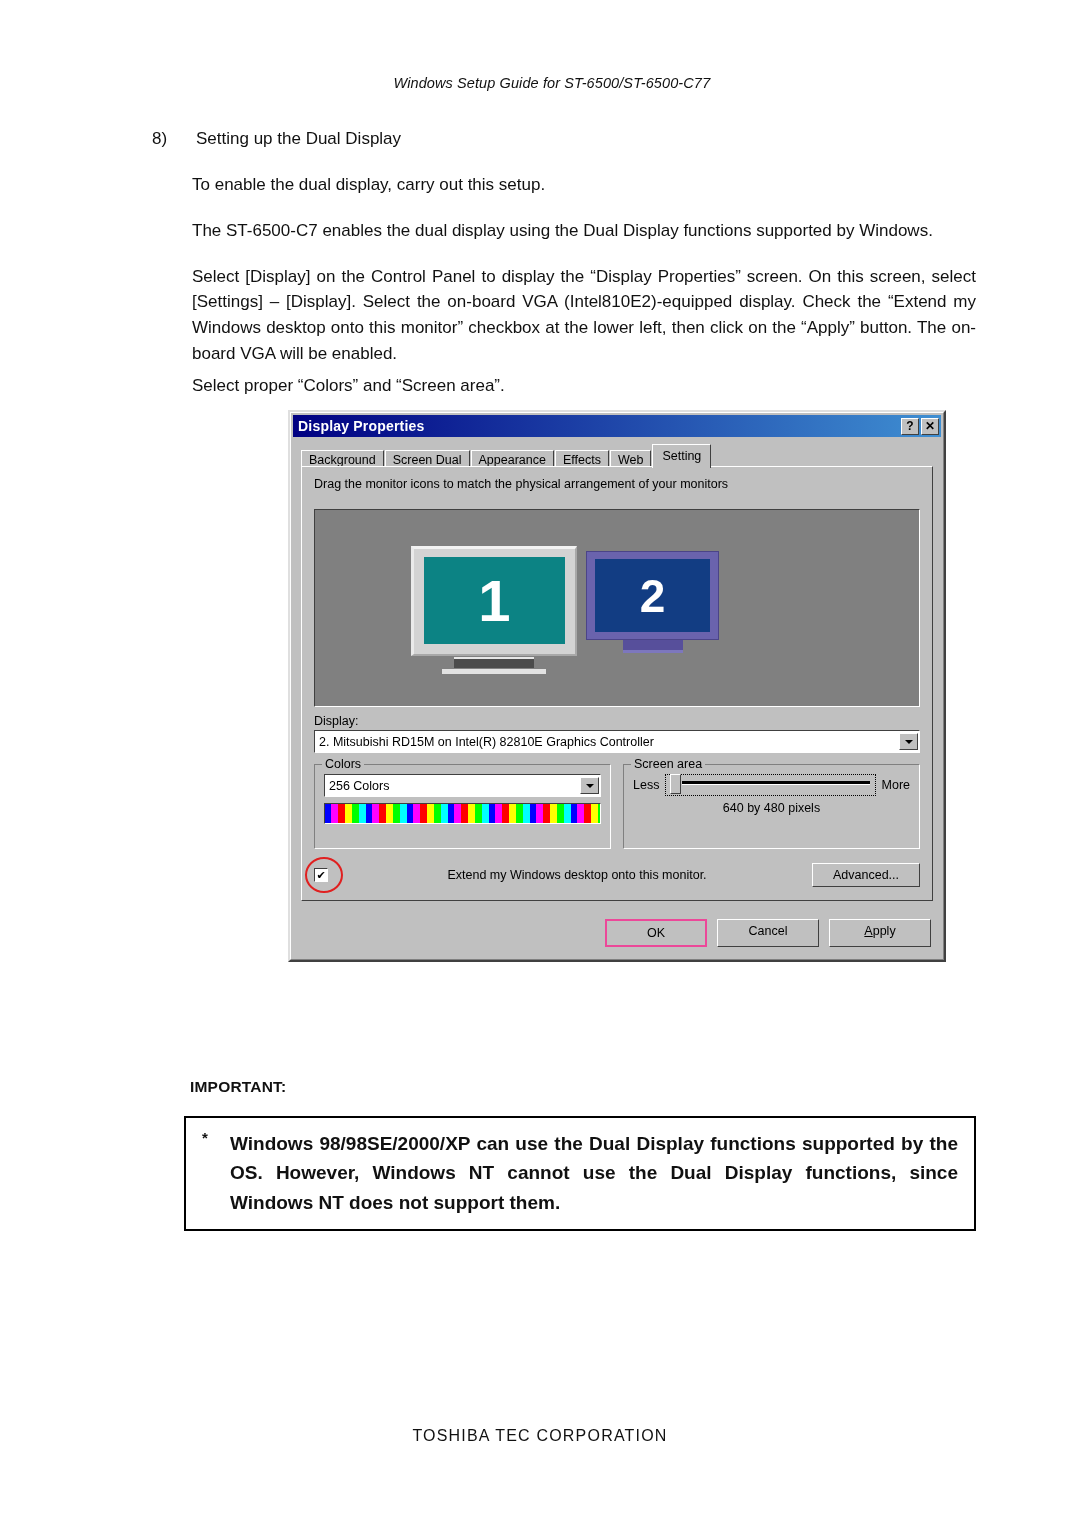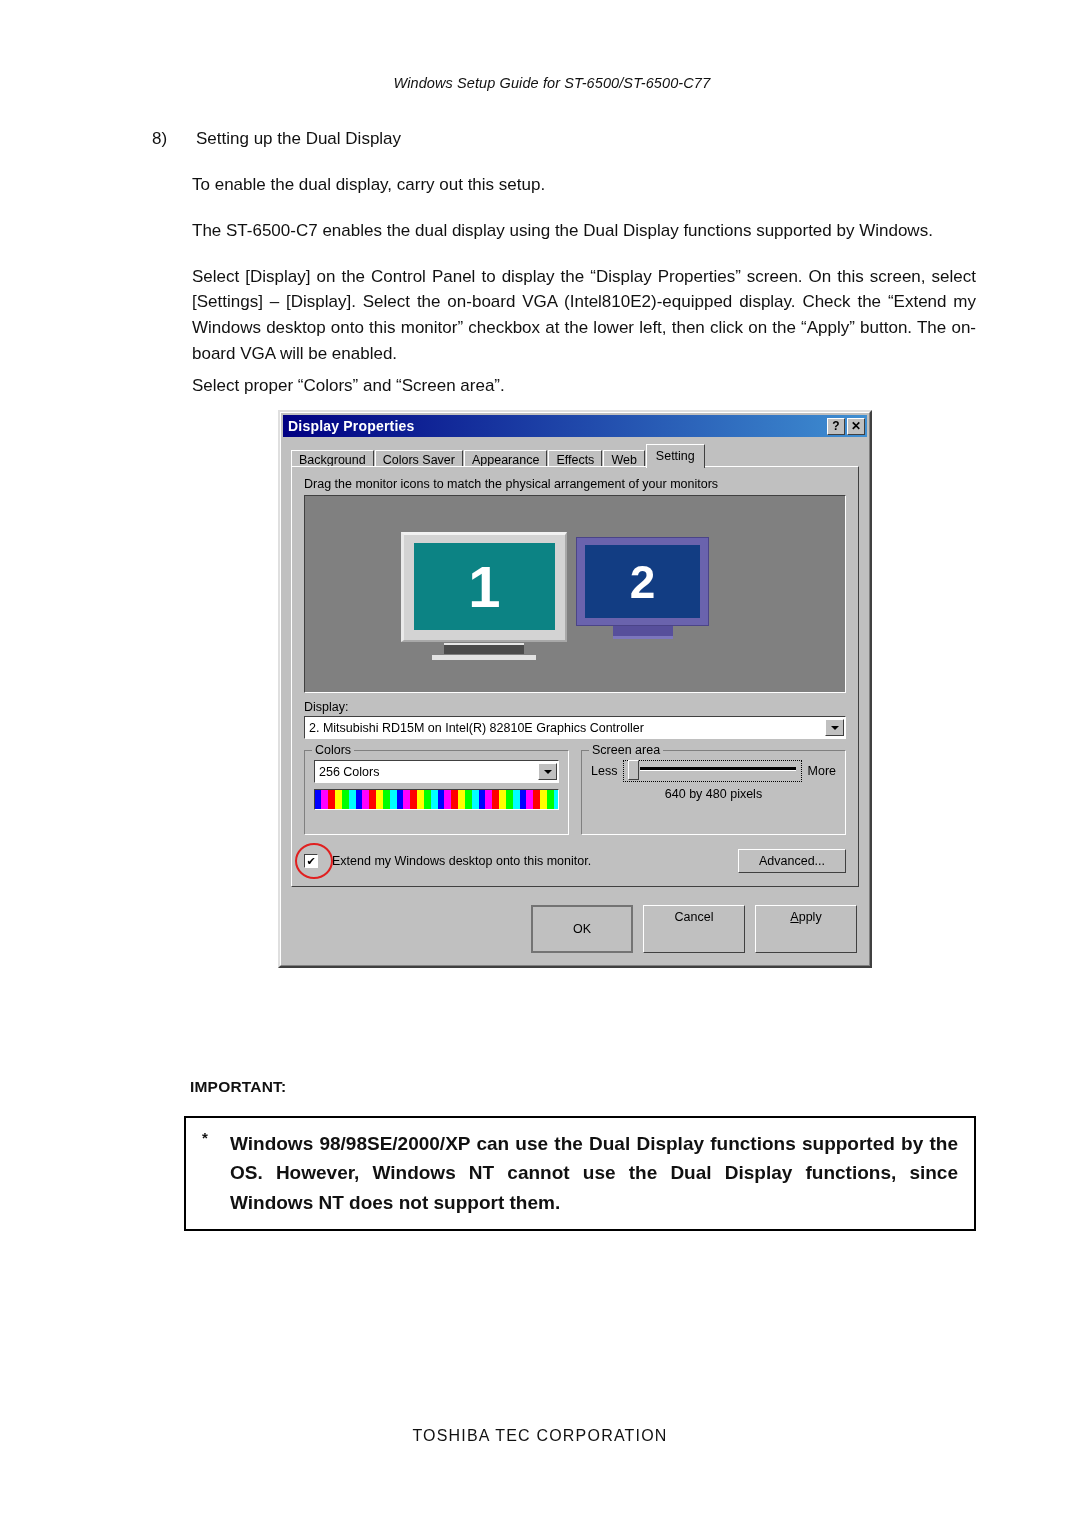--- a/index.html
+++ b/index.html
@@ -52,23 +52,23 @@
     margin: 0 0 20px 40px;
     text-align: justify;
     text-justify: inter-word;
   }
   .para.tight { margin-bottom: 6px; }
   .para.nojust { text-align: left; }
 
   
   .dialog {
     position: absolute;
-    left: 278px;
+    left: 288px;
     top: 410px;
-    width: 594px;
+    width: 658px;
     background: #c0c0c0;
     border-top: 2px solid #dfdfdf;
     border-left: 2px solid #dfdfdf;
     border-right: 2px solid #404040;
     border-bottom: 2px solid #404040;
     box-sizing: border-box;
     font-size: 12.5px;
     color: #000;
   }
   .dialog-inner-edge {
@@ -148,21 +148,21 @@
     background: #c0c0c0;
     border-top: 1.5px solid #ffffff;
     border-left: 1.5px solid #ffffff;
     border-right: 1.5px solid #404040;
     border-bottom: 1.5px solid #404040;
     padding: 10px 12px 12px 12px;
     position: relative;
     top: -2px;
   }
 
-  .hint-text { font-size: 12.5px; margin-bottom: 4px; }
+  .hint-text { font-size: 12.5px; margin-bottom: 18px; }
 
   .monitor-canvas {
     height: 196px;
     background: #808080;
     border-top: 1.5px solid #404040;
     border-left: 1.5px solid #404040;
     border-right: 1.5px solid #ffffff;
     border-bottom: 1.5px solid #ffffff;
     position: relative;
     overflow: hidden;
@@ -328,21 +328,21 @@
     border-top: 1.5px solid #404040;
     border-left: 1.5px solid #404040;
     border-right: 1.5px solid #ffffff;
     border-bottom: 1.5px solid #ffffff;
     box-sizing: border-box;
     display: flex; align-items: center; justify-content: center;
     font-size: 11px; line-height: 1;
     flex: none;
     cursor: default;
   }
-  .checkrow .cb-label { font-size: 12.5px; margin-left: 14px; flex: 1; }
+  .checkrow .cb-label { font-size: 12.5px; margin-left: 14px; flex: 1; text-align: center; }
   .red-ring {
     position: absolute;
     left: -9px; top: -5px;
     width: 34px; height: 32px;
     border: 2px solid #e02020;
     border-radius: 50%;
     pointer-events: none;
   }
   .btn {
     background: #c0c0c0;
@@ -359,21 +359,21 @@
   .btn u { text-decoration: underline; }
   .btn.advanced { width: 108px; }
 
   .dialog-footer {
     display: flex;
     justify-content: flex-end;
     gap: 10px;
     padding: 8px 10px 10px 0;
   }
   .dialog-footer .btn { width: 102px; }
-  .btn.default { border: 2px solid #737373; padding: 15px 9px; }
+  .btn.default { border: 2px solid #ec4899; padding: 5px 9px; }
 
   
   .important-label {
     position: absolute;
     left: 190px;
     top: 1078px;
     font-size: 15.5px;
     font-weight: bold;
     letter-spacing: 0.2px;
   }
@@ -430,21 +430,21 @@
   <div class="dialog-inner-edge">
 
     <div class="titlebar">
       <span class="tb-text">Display Properties</span>
       <div class="tb-btn">?</div>
       <div class="tb-btn">✕</div>
     </div>
 
     <div class="tabstrip">
       <div class="tab">Background</div>
-      <div class="tab">Colors Saver</div>
+      <div class="tab">Screen Dual</div>
       <div class="tab">Appearance</div>
       <div class="tab">Effects</div>
       <div class="tab">Web</div>
       <div class="tab active">Setting</div>
       <div class="tab-filler"></div>
     </div>
 
     <div class="tabpage">
 
       <div class="hint-text">Drag the monitor icons to match the physical arrangement of your monitors</div>

